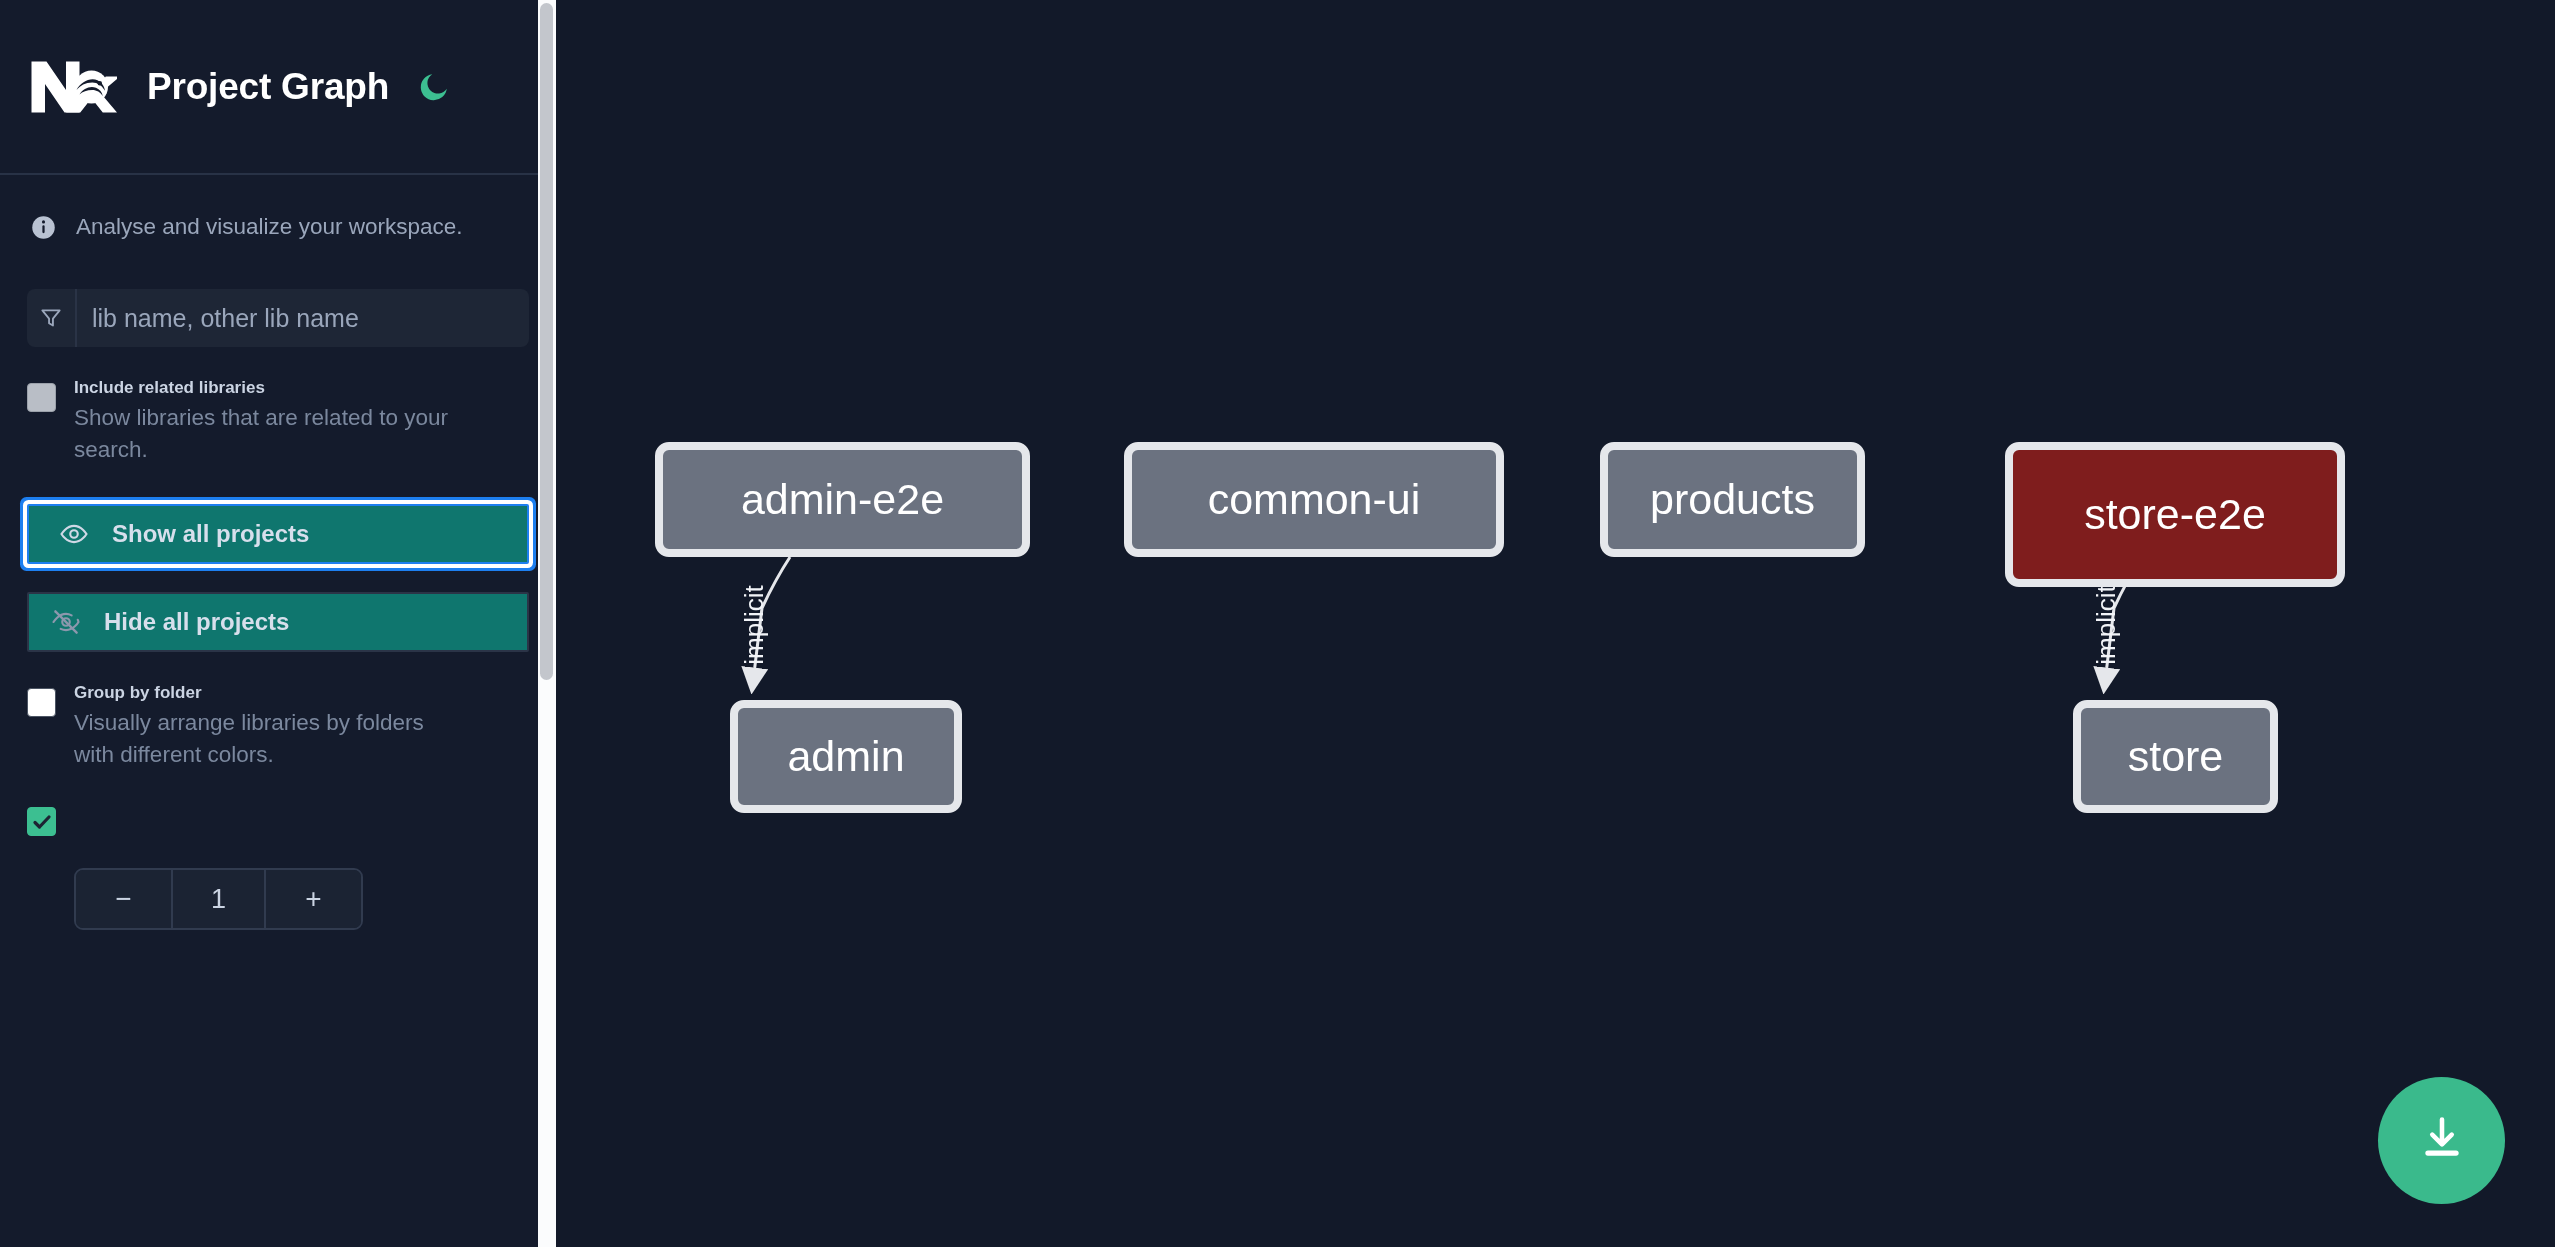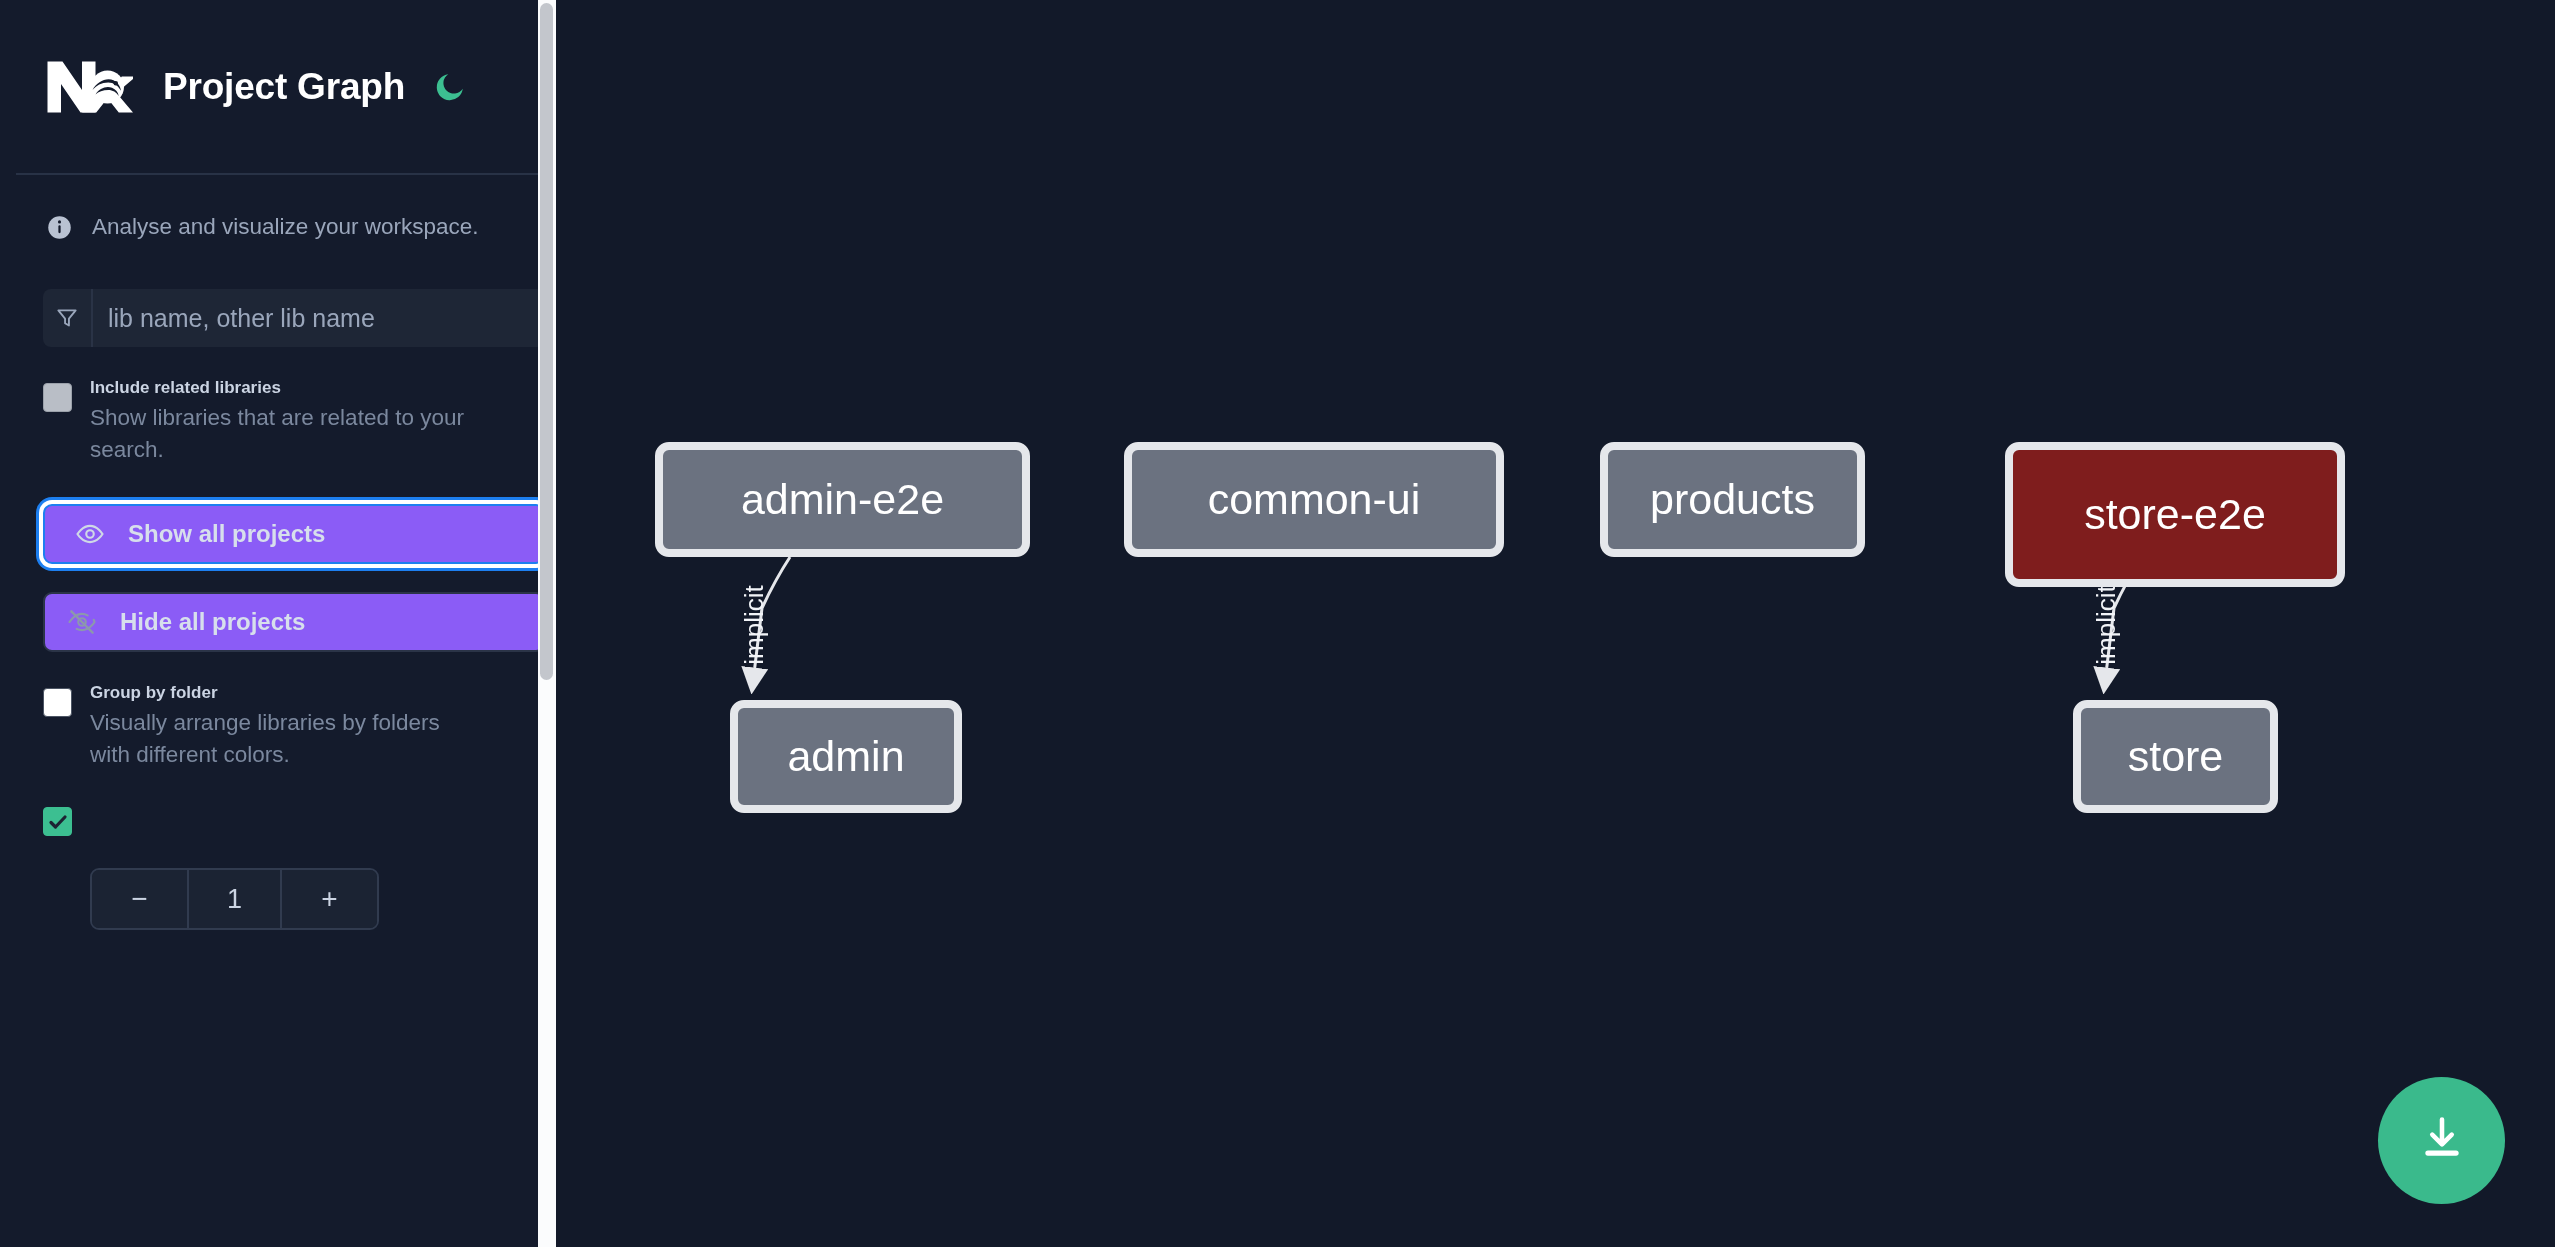--- a/index.html
+++ b/index.html
@@ -16,21 +16,20 @@
   #sidebar {
     position: relative;
     width: 556px; height: 1247px;
     background: #141b2c;
     flex: 0 0 556px;
     overflow: hidden;
   }
   #sidebar-scroll {
     width: 556px; height: 1030px;
     overflow: hidden;
-    margin-left: 16px;
   }
 
   
   .sb-header {
     height: 175px;
     display: flex; align-items: center;
     padding-left: 27px;
     border-bottom: 2px solid #283246;
   }
   .nx-logo { width: 90px; height: 66px; flex: 0 0 90px; }
@@ -105,22 +104,22 @@
   .opt-desc {
     color: #7b889e; font-size: 22.5px; line-height: 1.42;
     margin-top: 4px; max-width: 390px;
   }
 
   
   .sb-buttons { padding: 0 27px; margin-top: 38px; }
   .sb-btn {
     display: flex; align-items: center;
     height: 60px; width: 100%;
-    border-radius: 9px;
-    background: #8b5cf6;
+    border-radius: 2px;
+    background: #0f766e;
     border: 2px solid #2b3purple;
     border: 2px solid #2b3447;
     color: #d7dfec;
     font-size: 24px; font-weight: 700;
     padding-left: 28px;
     cursor: pointer;
     font-family: "Liberation Sans", sans-serif;
   }
   .sb-btn .btn-ico {
     flex: 0 0 34px; width: 34px; height: 34px; margin-right: 21px;

